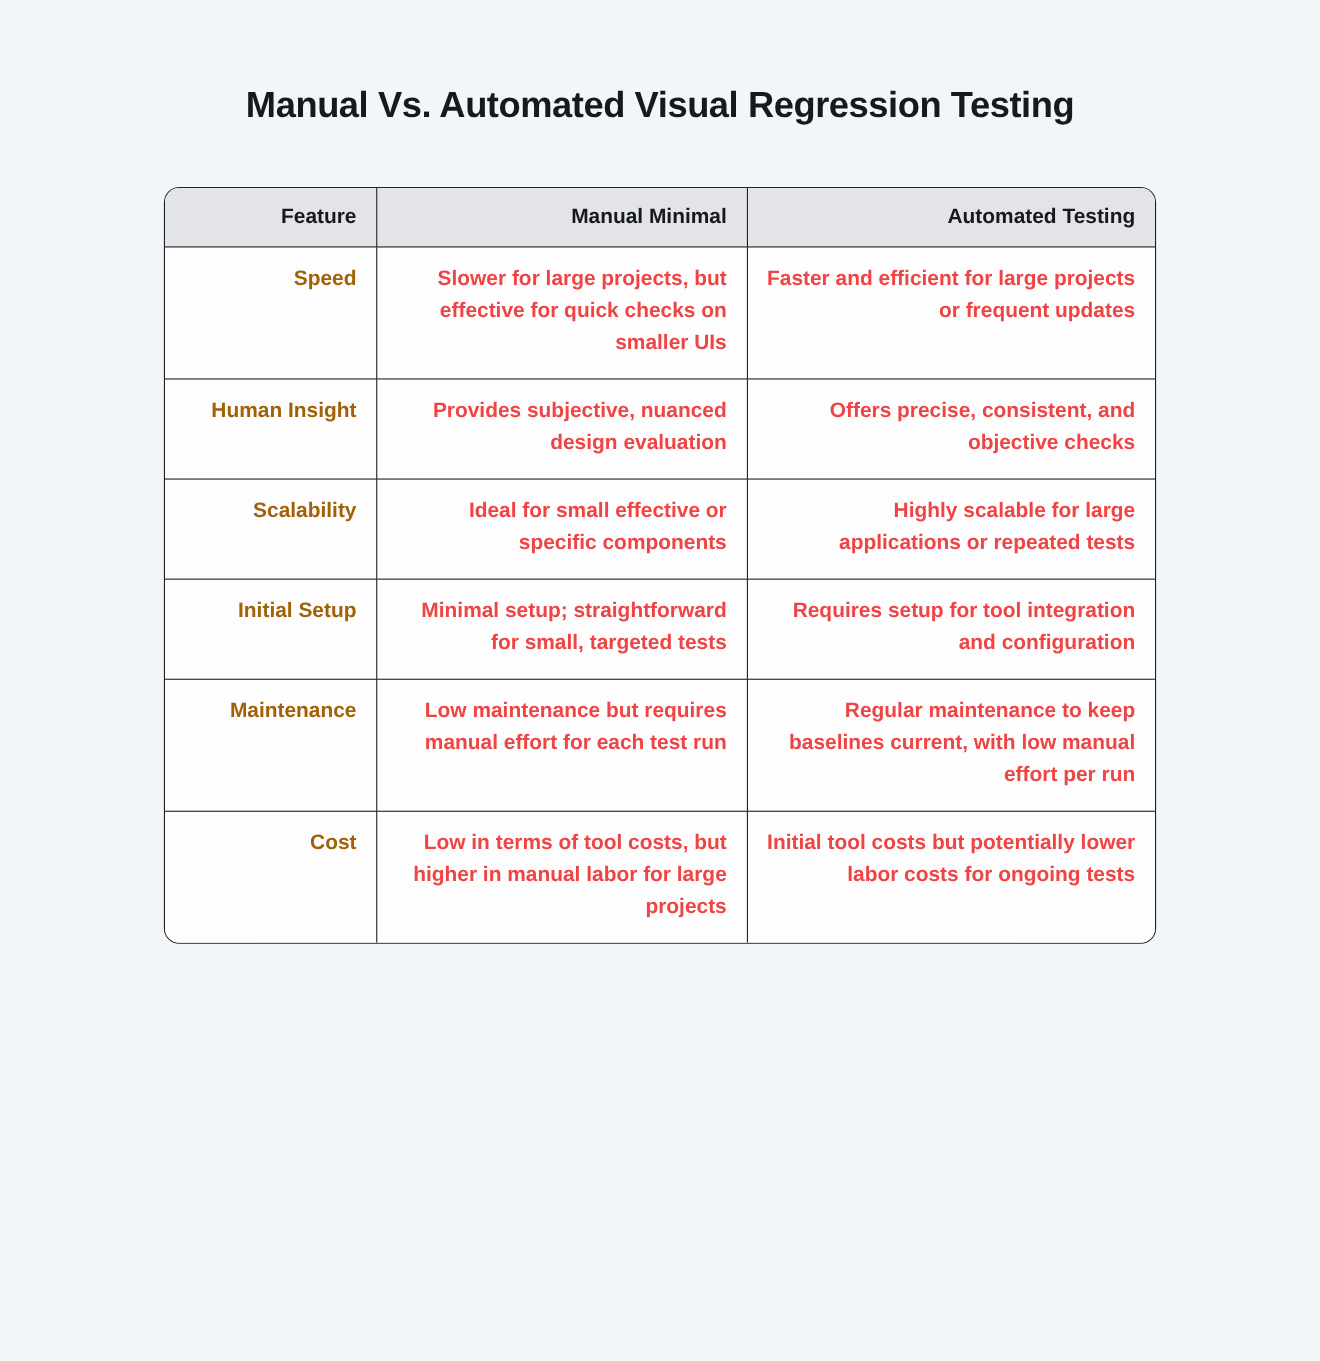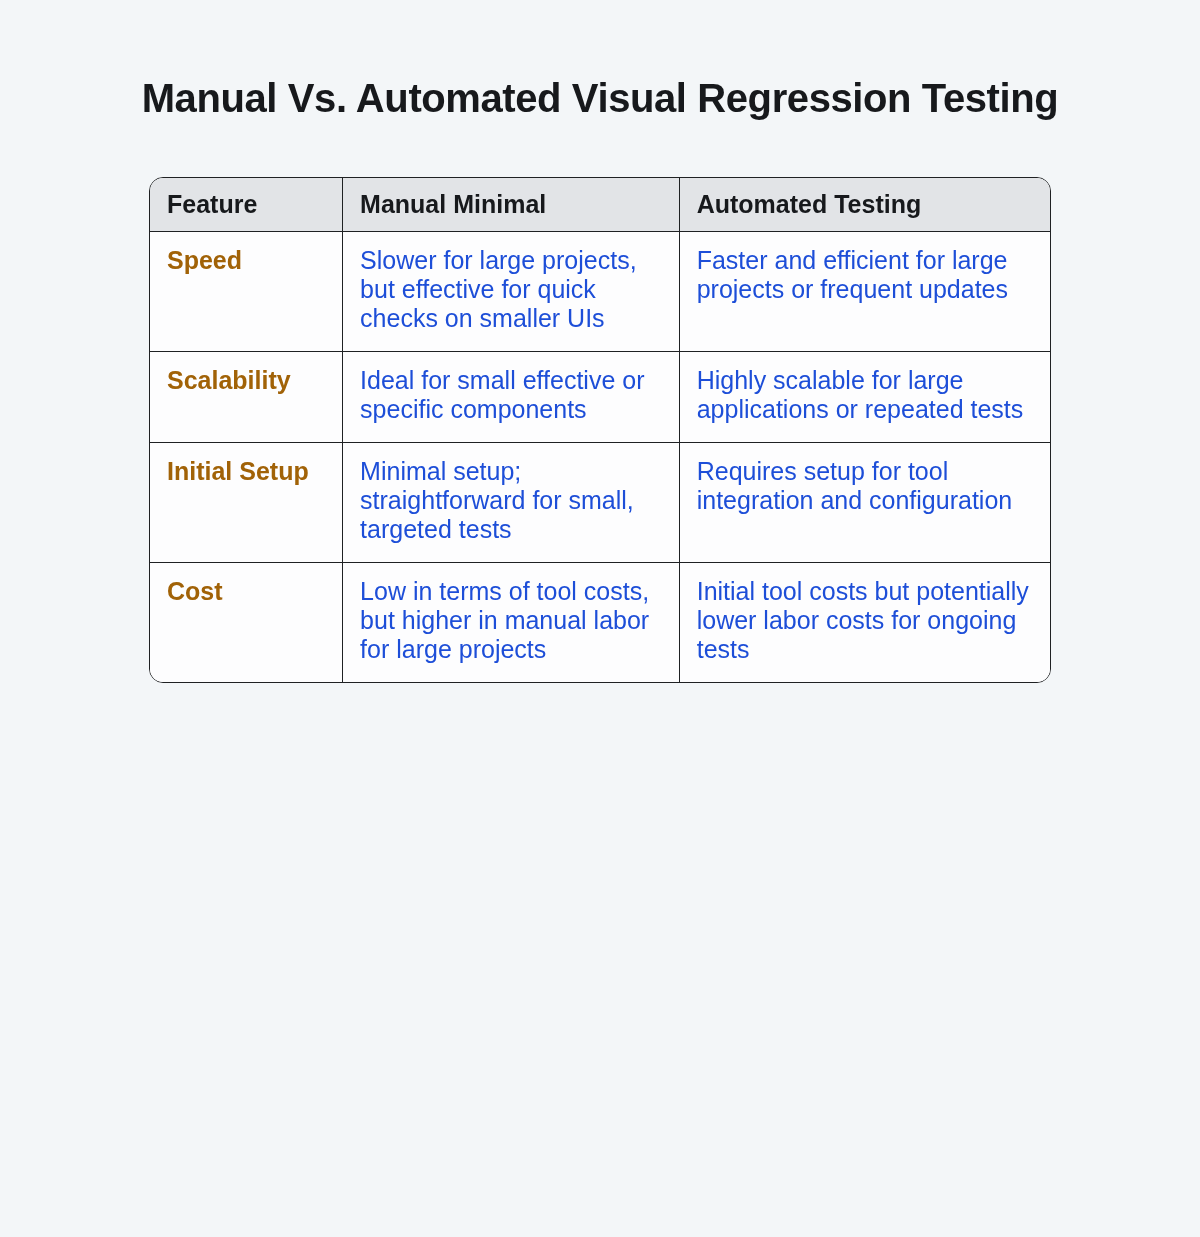--- a/index.html
+++ b/index.html
@@ -12,61 +12,62 @@
     background: #f3f6f8;
     color: #232527;
   }
   .page {
     width: 1200px;
     min-height: 1237px;
     padding-top: 76px;
   }
   .page-title {
     text-align: center;
-    font-size: 40px;
+    font-size: 33px;
     font-weight: 700;
     letter-spacing: -0.4px;
     color: #17191c;
     margin-bottom: 56px;
   }
   .table-wrap {
     width: 902px;
     margin: 0 auto;
     border: 1.5px solid #1f2123;
     border-radius: 14px;
     overflow: hidden;
     background: #fdfdfe;
   }
   table.cmp-table {
     width: 100%;
     border-collapse: collapse;
     border-style: hidden; 
   }
   .cmp-table th, .cmp-table td {
     border: 1.5px solid #1f2123;
-    text-align: left;
+    text-align: right;
     vertical-align: top;
     padding: 14px 18px 18px 17px;
-    font-size: 25px;
+    font-size: 19px;
     line-height: 29px;
   }
   .cmp-table th {
     background: #e2e4e7;
     color: #17191c;
     font-weight: 700;
     padding-top: 12px;
     padding-bottom: 12px;
   }
   .cmp-table td.feature-cell {
     font-weight: 700;
     color: #a16207;
   }
   .cmp-table td {
-    color: #1d4ed8;
+    color: #ef4444;
     background: #fdfdfe;
+    font-weight: bold;
   }
   col.c-feature   { width: 21.4%; }
   col.c-manual    { width: 37.4%; }
   col.c-automated { width: 41.2%; }
 </style>
 </head>
 <body>
 
 <div class="page">
   <h1 class="page-title">Manual Vs. Automated Visual Regression Testing</h1>
@@ -85,28 +86,38 @@
           <th>Automated Testing</th>
         </tr>
       </thead>
       <tbody>
         <tr>
           <td class="feature-cell">Speed</td>
           <td>Slower for large projects, but effective for quick checks on smaller UIs</td>
           <td>Faster and efficient for large projects or frequent updates</td>
         </tr>
         <tr>
+          <td class="feature-cell">Human Insight</td>
+          <td>Provides subjective, nuanced design evaluation</td>
+          <td>Offers precise, consistent, and objective checks</td>
+        </tr>
+        <tr>
           <td class="feature-cell">Scalability</td>
           <td>Ideal for small effective or specific components</td>
           <td>Highly scalable for large applications or repeated tests</td>
         </tr>
         <tr>
           <td class="feature-cell">Initial Setup</td>
           <td>Minimal setup; straightforward for small, targeted tests</td>
           <td>Requires setup for tool integration and configuration</td>
+        </tr>
+        <tr>
+          <td class="feature-cell">Maintenance</td>
+          <td>Low maintenance but requires manual effort for each test run</td>
+          <td>Regular maintenance to keep baselines current, with low manual effort per run</td>
         </tr>
         <tr>
           <td class="feature-cell">Cost</td>
           <td>Low in terms of tool costs, but higher in manual labor for large projects</td>
           <td>Initial tool costs but potentially lower labor costs for ongoing tests</td>
         </tr>
       </tbody>
     </table>
   </div>
 </div>

